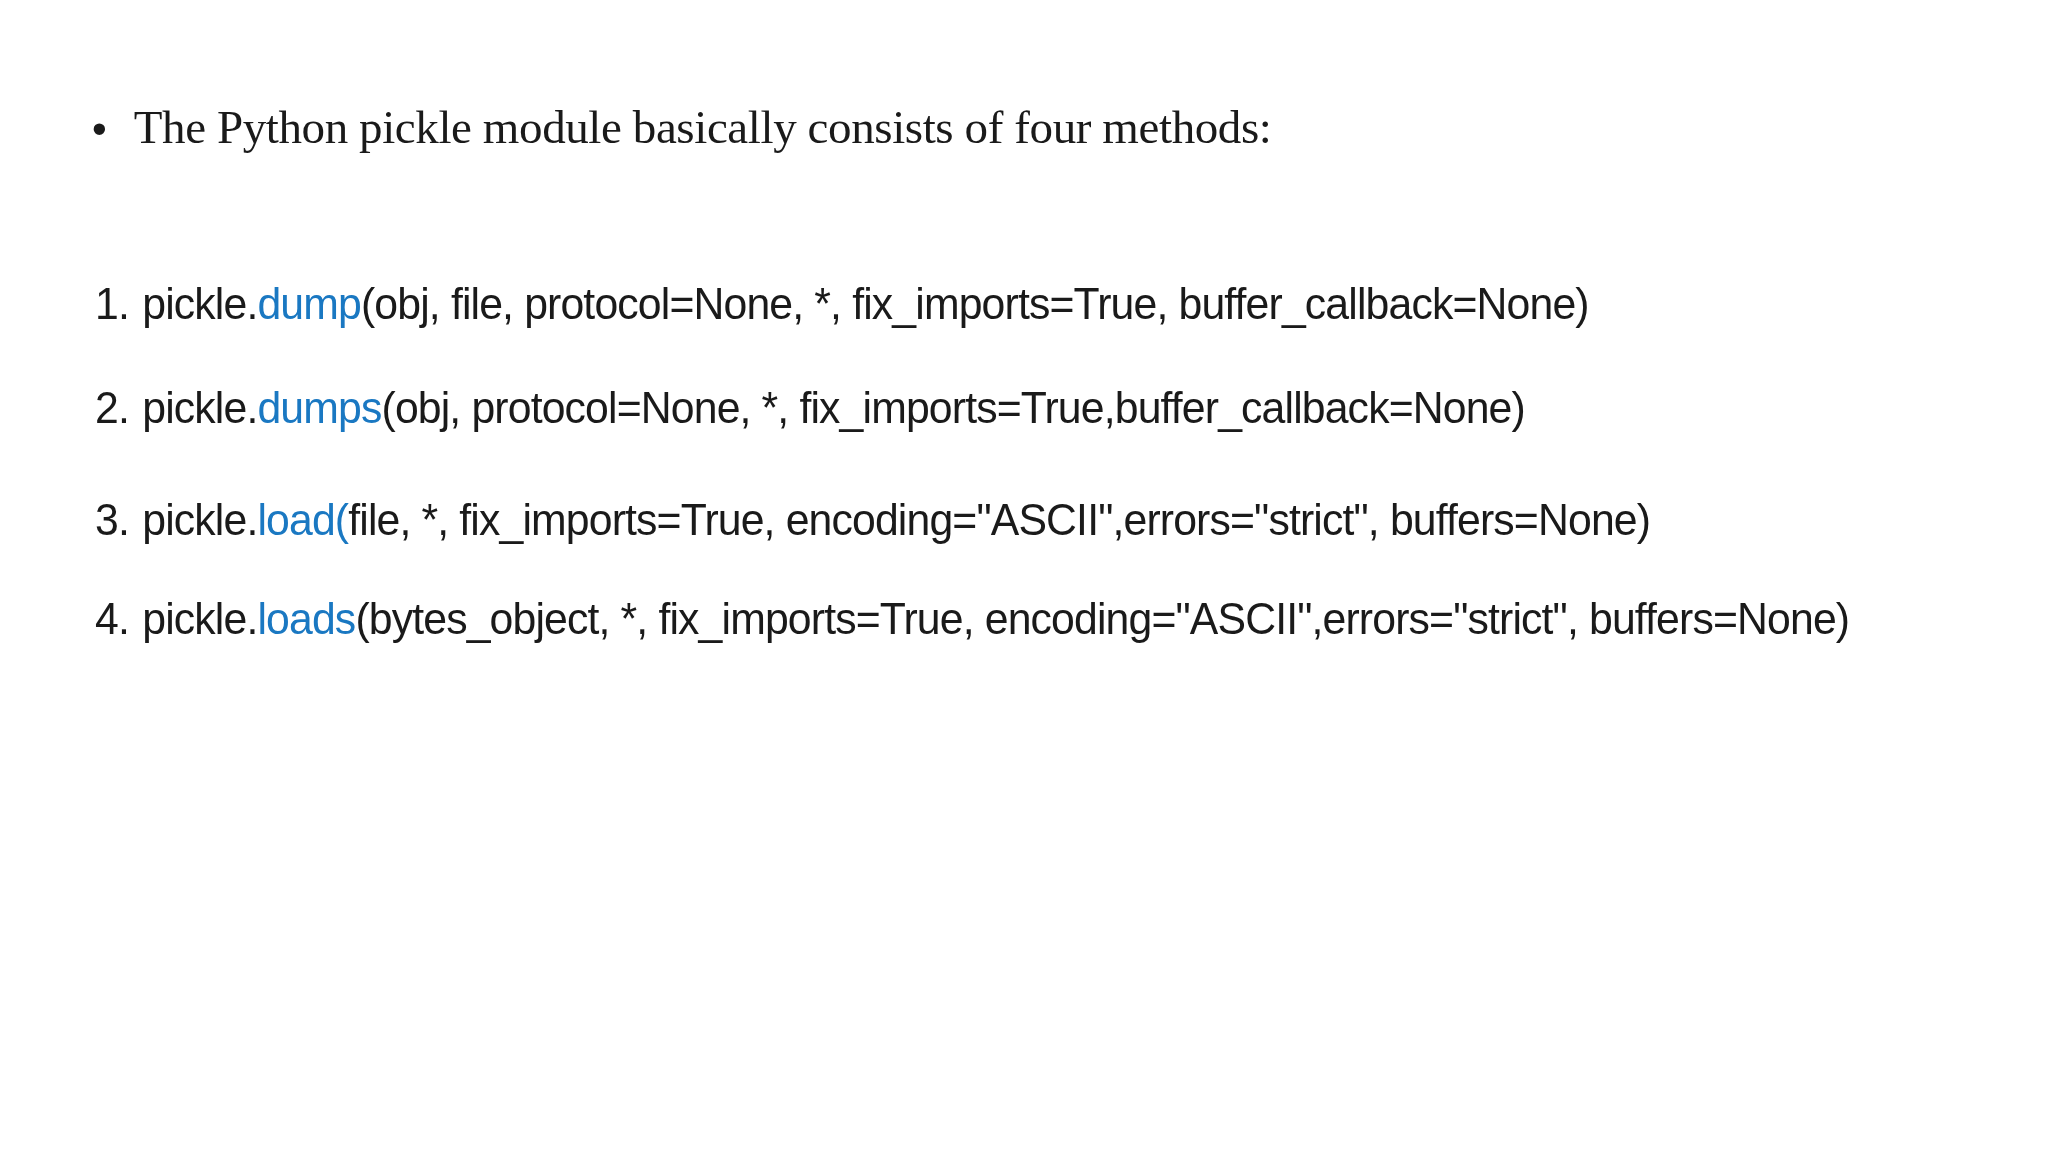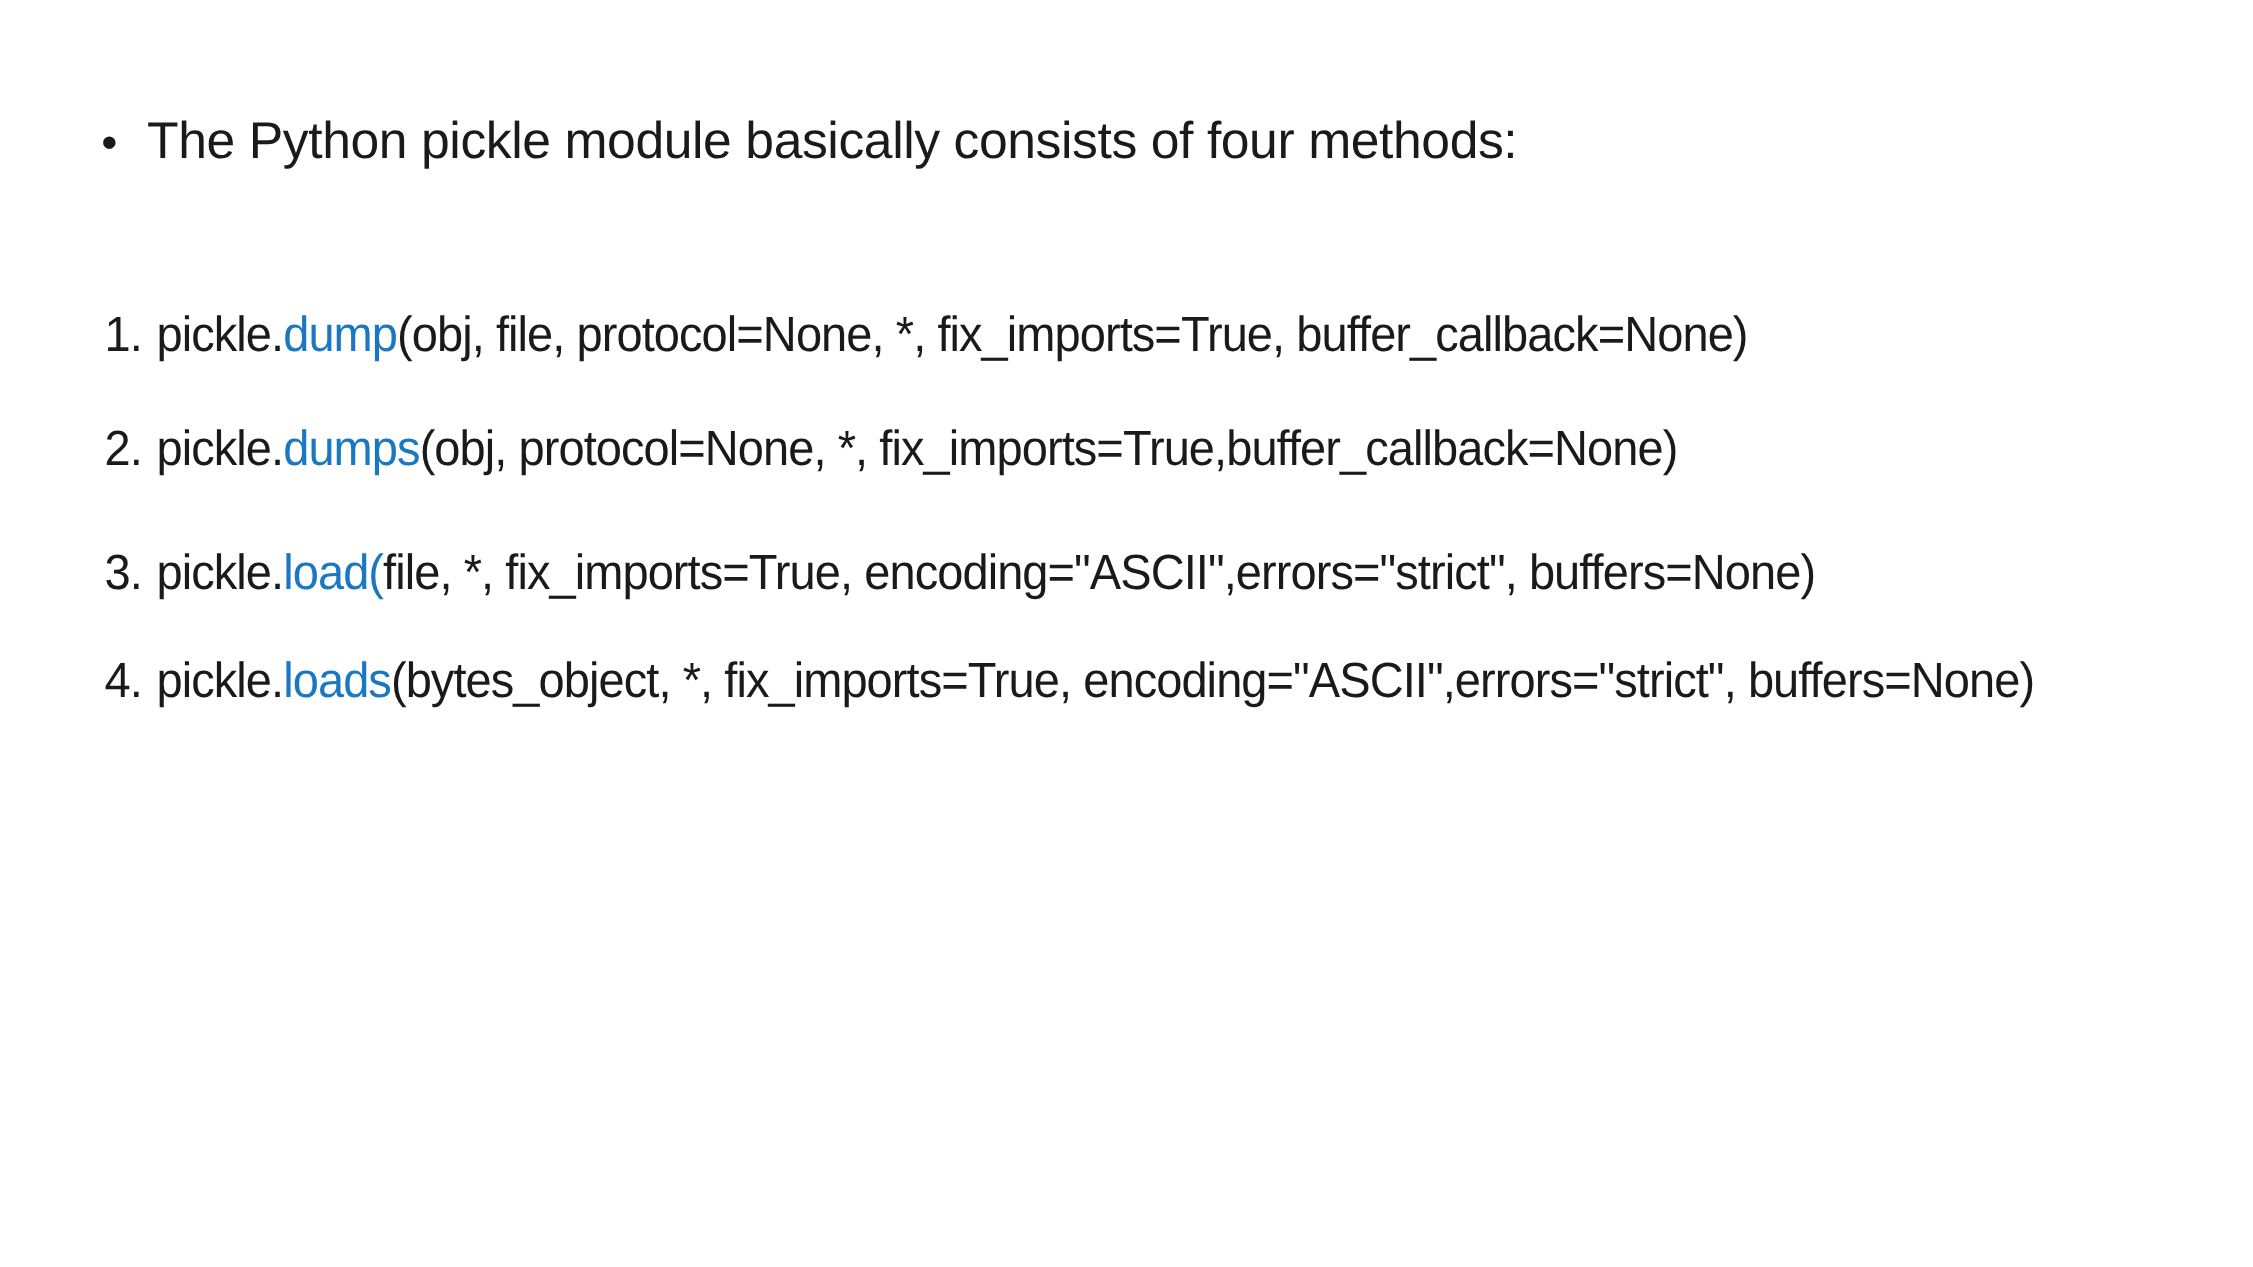--- a/index.html
+++ b/index.html
@@ -24,20 +24,21 @@
     align-items: baseline;
     white-space: pre;
   }
   .bullet-marker {
     font-size: 42px;
     margin-right: 27px;
   }
   .bullet-text {
     font-size: 47px;
     letter-spacing: -0.4px;
+    font-family: Liberation Serif, serif;
   }
   .method {
     position: absolute;
     left: 95px;
     font-size: 45px;
     letter-spacing: -0.9px;
     white-space: pre;
     transform: scaleX(0.95);
     transform-origin: 0 50%;
   }

